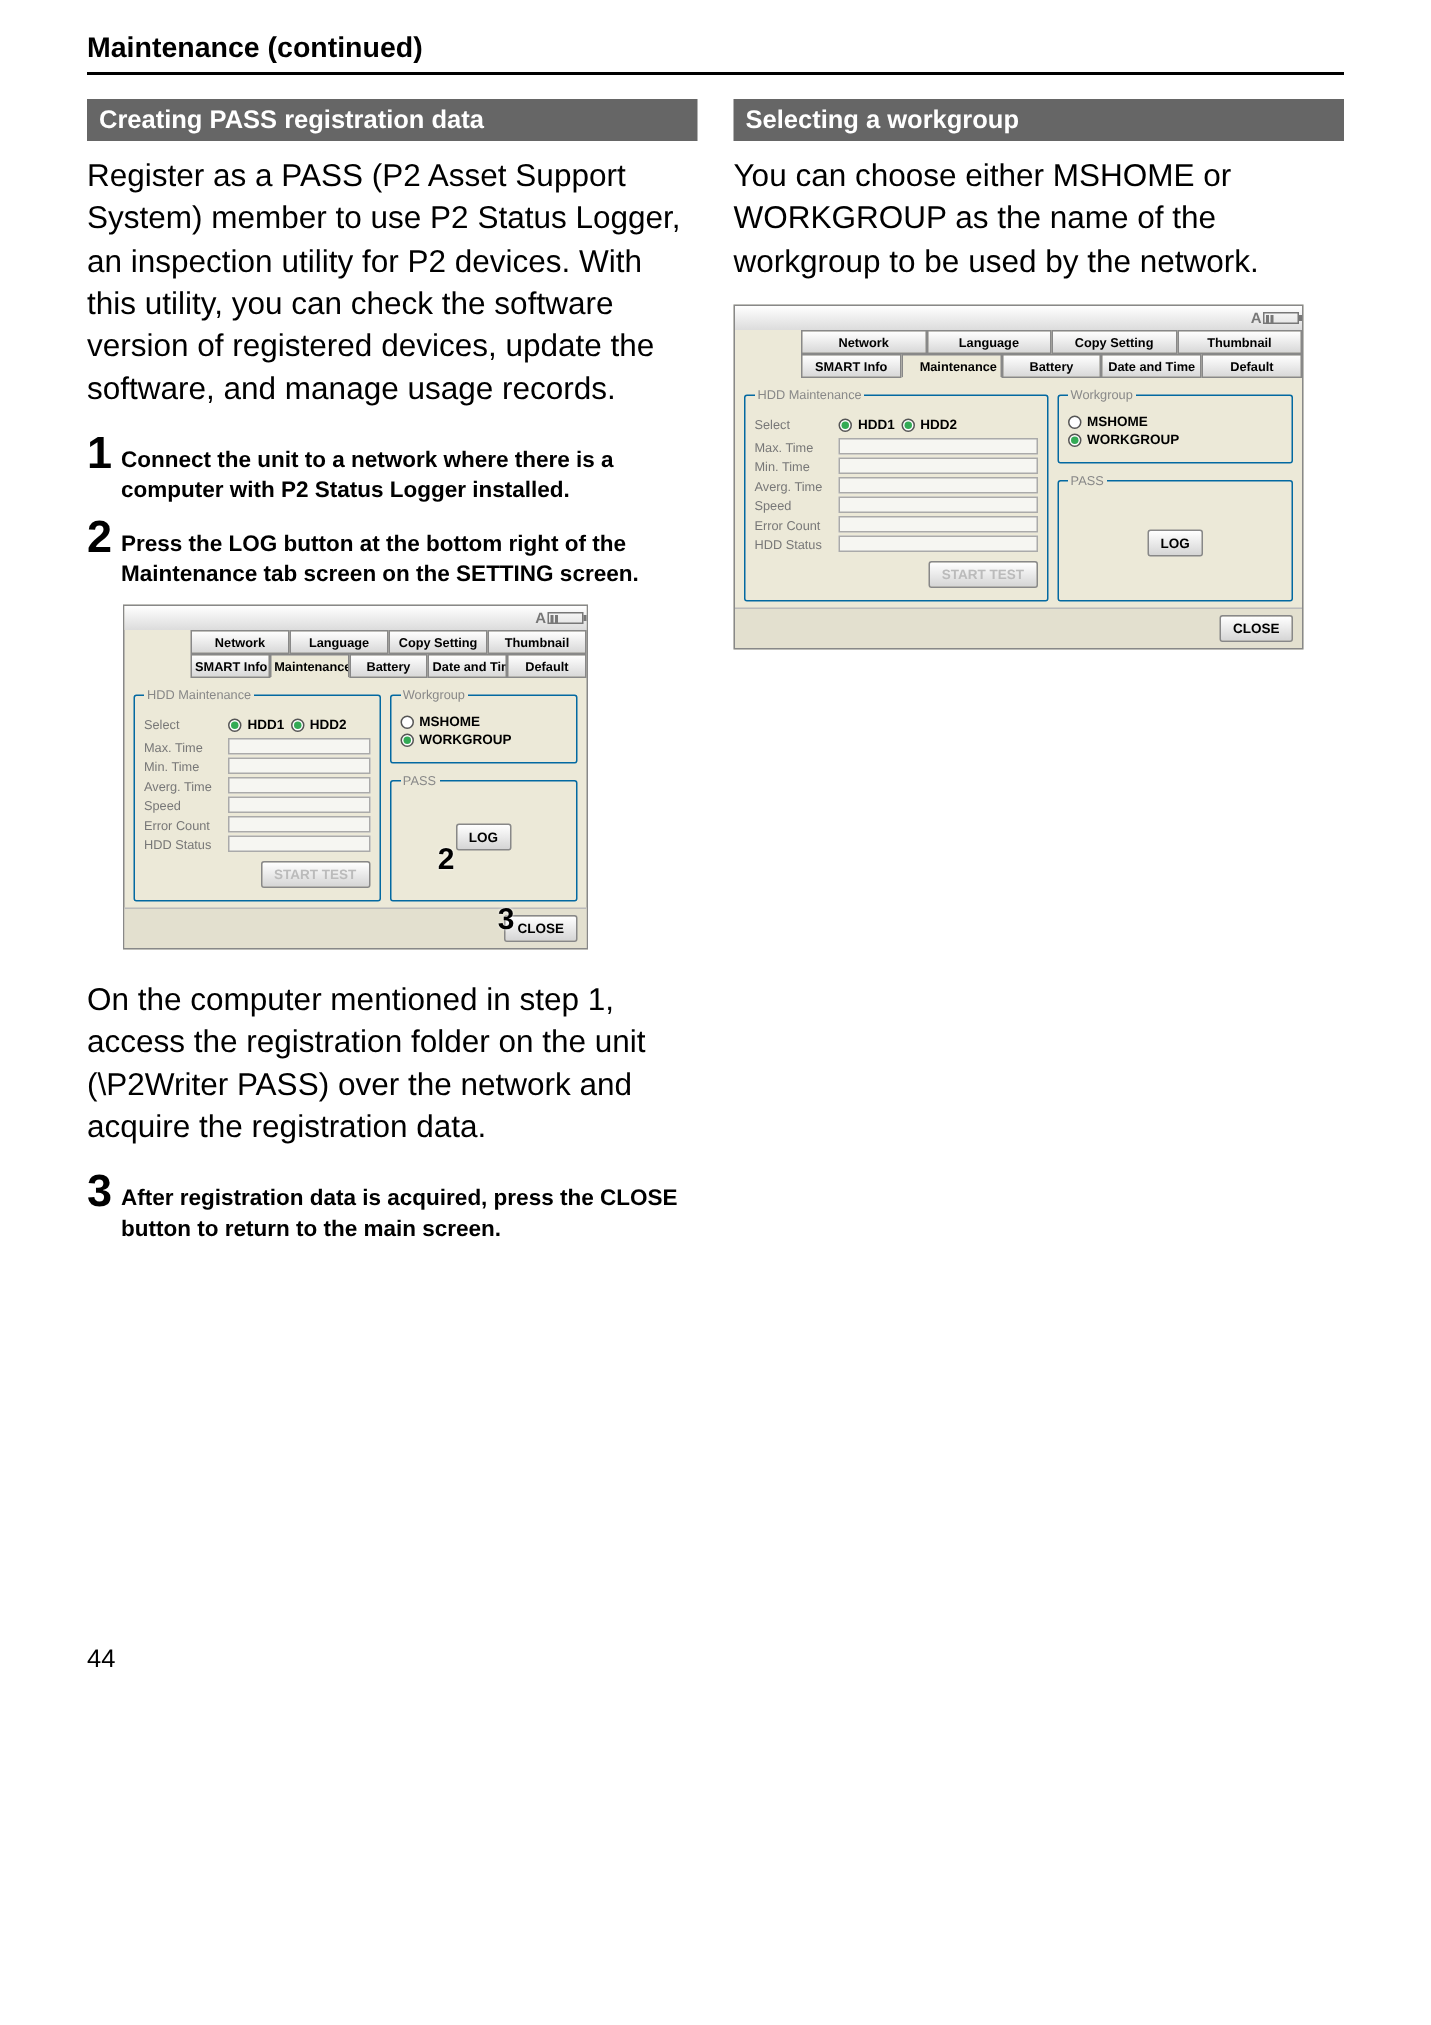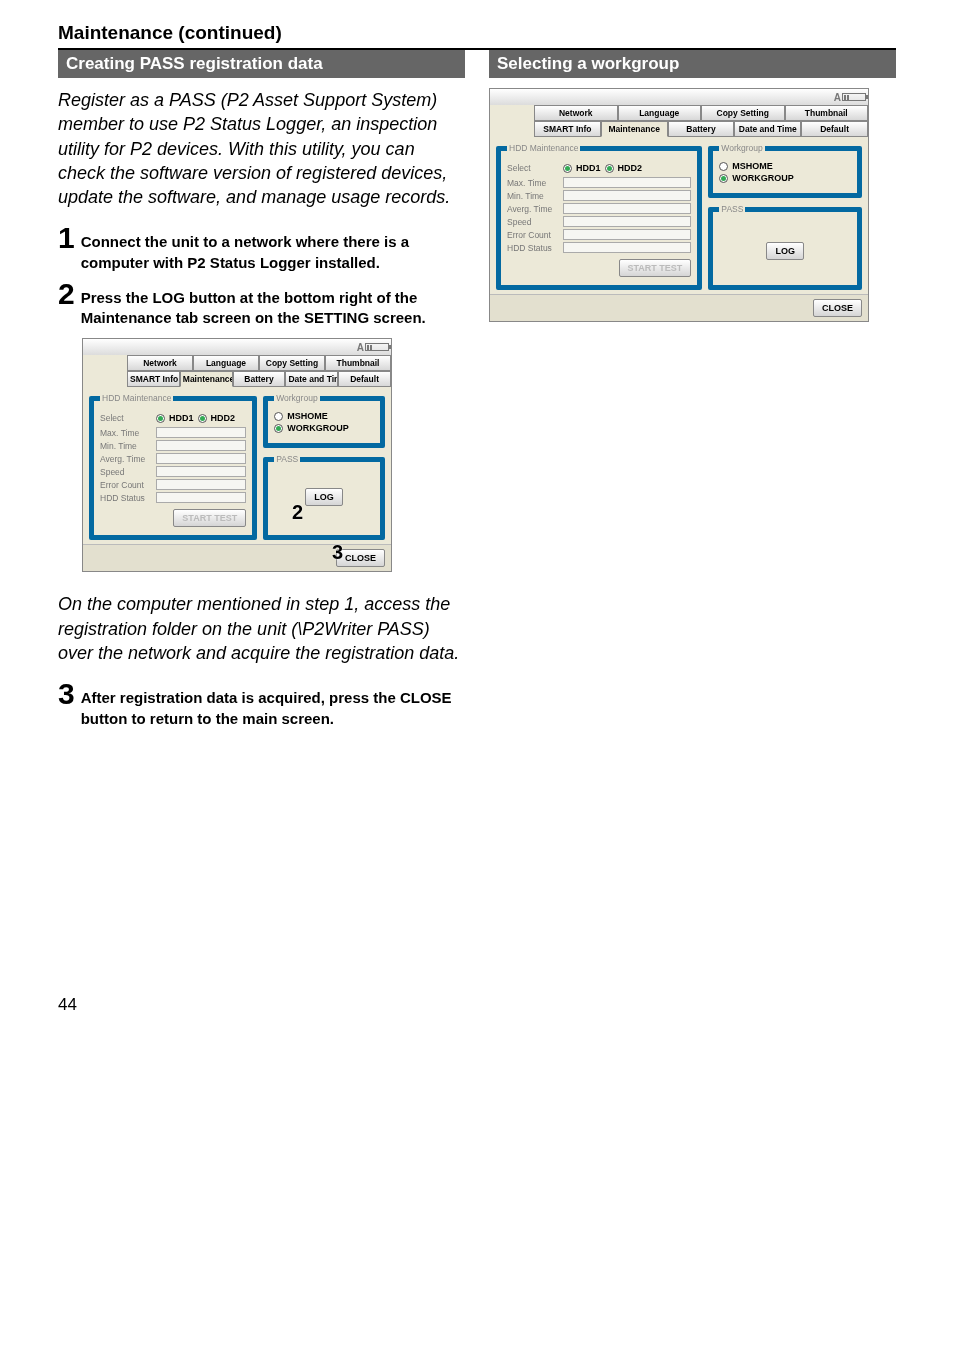--- a/index.html
+++ b/index.html
@@ -9,39 +9,39 @@
     font-family: Arial, Helvetica, sans-serif;
     background: #fff;
     color: #000;
     width: 954px;
   }
   .section-title {
     font-size: 19px;
     font-weight: bold;
     border-bottom: 2px solid #000;
     padding-bottom: 4px;
+    margin-bottom: 16px;
   }
   .columns {
     display: flex;
     gap: 24px;
   }
   .col { flex: 1 1 0; }
   .sub-header {
     background: #666;
     color: #fff;
     font-weight: bold;
     font-size: 17px;
     padding: 4px 8px;
     margin-bottom: 10px;
   }
   .body-text {
-    font-size: 18px;
+    font-size: 21px;
     line-height: 1.35;
     margin-bottom: 14px;
-    font-style: italic;
   }
   .step {
     display: flex;
     gap: 6px;
     margin-bottom: 6px;
   }
   .step-num {
     font-size: 30px;
     font-weight: bold;
     line-height: 1;
@@ -83,27 +83,27 @@
   }
   .t-batt::after { content:""; position:absolute; right:-3px; top:1px; width:2px; height:4px; background:#777;}
   .t-batt .seg { display:inline-block; width:2px; height:6px; background:#777; margin:1px 0 0 1px; vertical-align:top;}
   .tabs { display:flex;padding-left:44px; }
   .tab {
     flex:1; text-align:center; border:1px solid #888;
     background: linear-gradient(#fff,#d8d8d8);
     padding:2px 2px; font-weight:bold; font-size:8.5px;
     white-space:nowrap; overflow:hidden;
   }
-  .tab.active { background:#ece9d8; border-bottom-color:#ece9d8; }
+  .tab.active { background:#ece9d8; border-bottom-color:#ece9d8;text-align:right; }
   .panel-body {
     display:flex; gap:6px; padding:6px 6px 4px 6px;
     position:relative;
   }
   fieldset.fs {
-    border:5px solid #0369a1; border-radius:2px;
+    border:1px solid #0369a1; border-radius:2px;
     padding:6px 6px 8px 6px; margin:0;
   }
   fieldset.fs legend { color:#888; font-size:8.5px; padding:0 2px;}
   .hdd { flex:1.2; }
   .rcol { flex:1; display:flex; flex-direction:column; gap:6px;}
   .radio-row { display:flex; align-items:center; gap:4px; margin:2px 0;}
   .rdot {
     width:9px;height:9px;border:1px solid #555;border-radius:50%;
     display:inline-flex;align-items:center;justify-content:center;background:#fff;flex:0 0 auto;
   }
@@ -247,20 +247,21 @@
     <div class="body-text">On the computer mentioned in step 1, access the registration folder on the unit (\P2Writer PASS) over the network and acquire the registration data.</div>
 
     <div class="step">
       <div class="step-num">3</div>
       <div class="step-txt">After registration data is acquired, press the CLOSE button to return to the main screen.</div>
     </div>
   </div>
 
   <div class="col">
     <div class="sub-header">Selecting a workgroup</div>
+    <div class="body-text">You can choose either MSHOME or WORKGROUP as the name of the workgroup to be used by the network.</div>
 
     <div class="win large">
       <div class="titlebar">
         <span class="t-icon">
           <span class="t-a">A</span>
           <span class="t-batt"><span class="seg"></span><span class="seg"></span></span>
         </span>
       </div>
       <div class="tabs">
         <div class="tab">Network</div>

